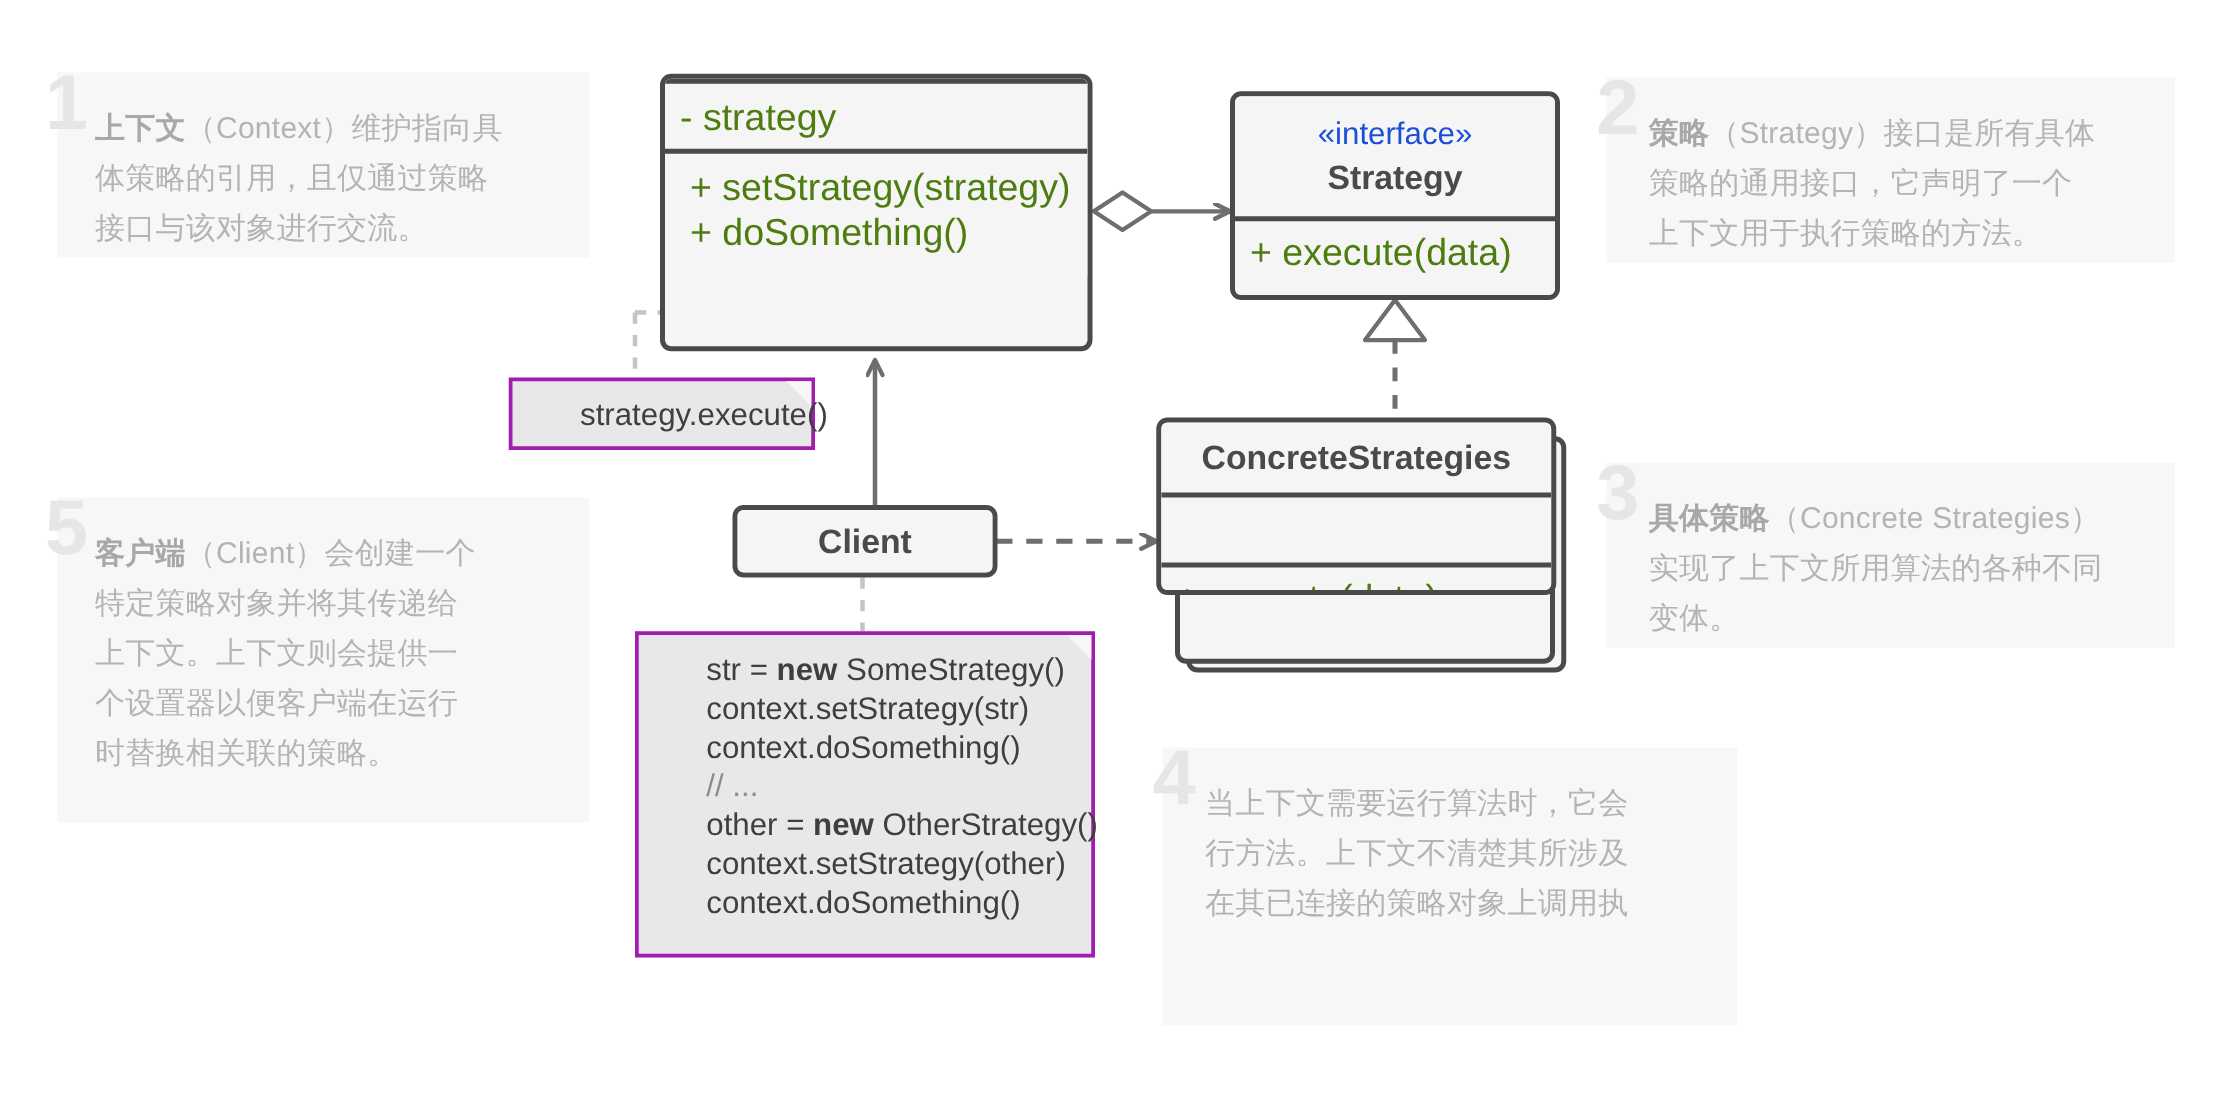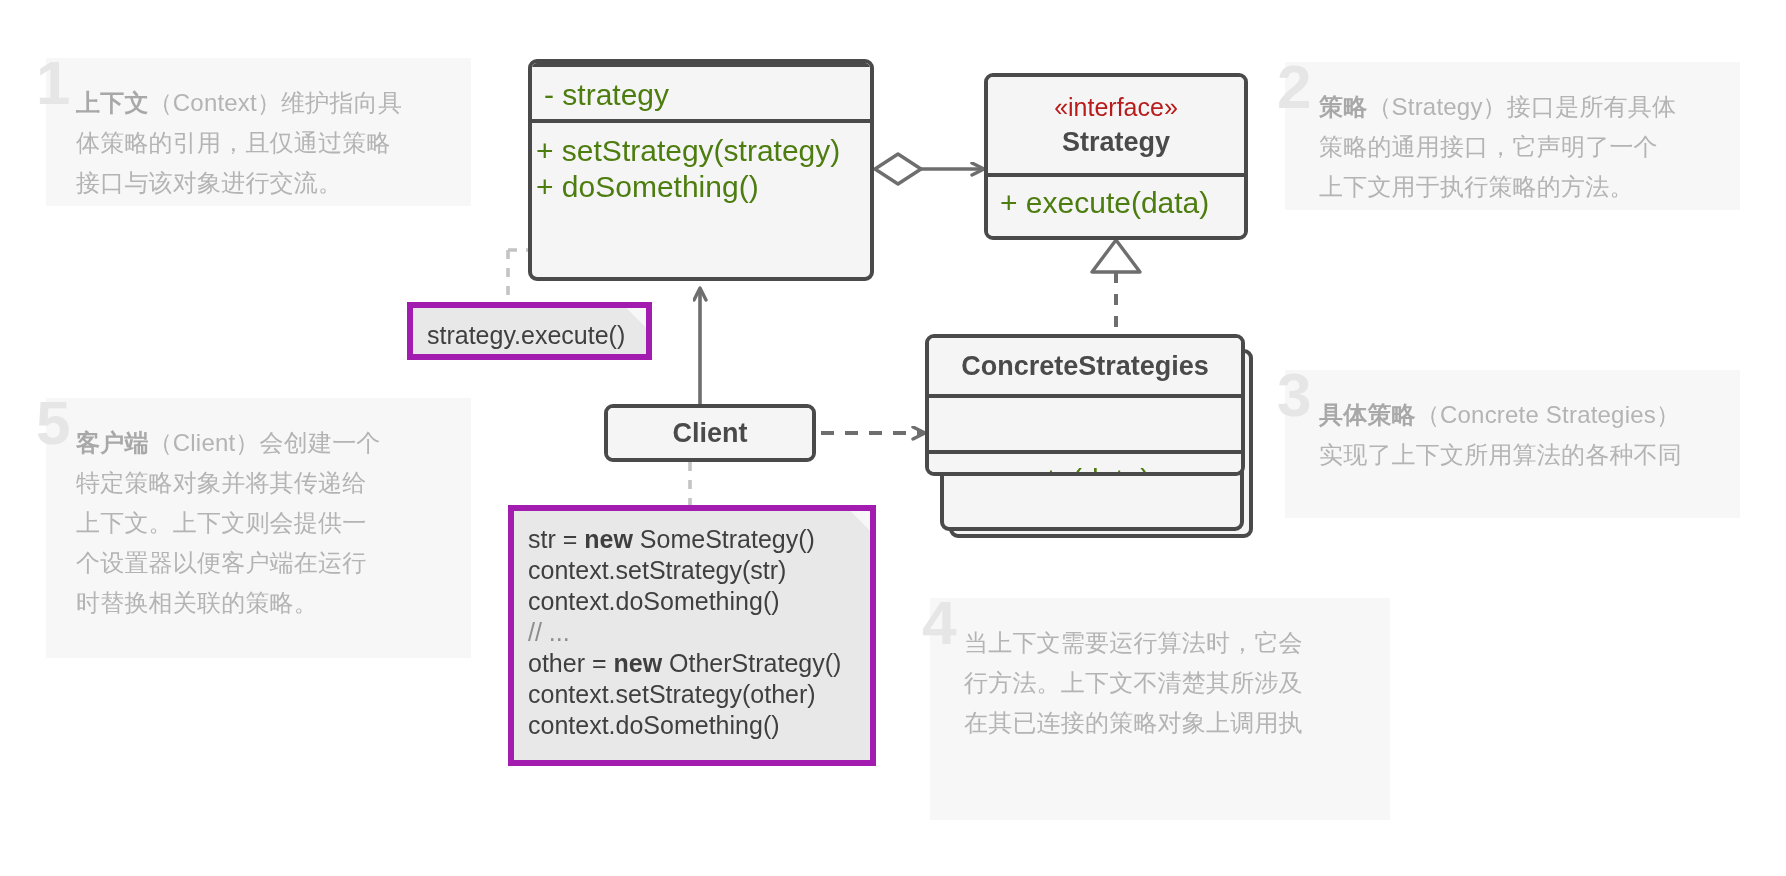--- a/index.html
+++ b/index.html
@@ -58,21 +58,21 @@
   .uml .sep{border-top:4px solid #4a4a4a;}
   .uml .title{
     justify-content:center;
     font-weight:bold;
     font-size:27px;
     flex-direction:column;
   }
   .uml .title .stereo{
     font-weight:normal;
     font-size:25px;
-    color:#b91c1c;
+    color:#1d4ed8;
     line-height:34px;
   }
   .uml .title .nm{line-height:36px;}
   .uml .member{
     padding-left:12px;
     font-size:30px;
     line-height:36px;
     color:#4d7c0f;
     display:block;
   }
@@ -85,22 +85,23 @@
     border:4px solid #4a4a4a;
     border-radius:9px;
     background:#f5f5f5;
   }
 
   
   .codenote{
     position:absolute;
     box-sizing:border-box;
     background:#e8e8e8;
-    border:6px solid #a21caf;
+    border:3px solid #a21caf;
     color:#3f3f3f;
+    padding-left:40px;
   }
   .codenote .fold{
     position:absolute;
     top:0;right:0;
     width:0;height:0;
     border-left:20px solid transparent;
     border-top:20px solid #f7f7f7;
   }
   .codenote .foldline{
     position:absolute;
@@ -186,20 +187,21 @@
       <div>策略的通用接口，它声明了一个</div>
       <div>上下文用于执行策略的方法。</div>
     </div>
   </div>
 
   <div class="note" style="left:1285px;top:370px;width:455px;height:148px;">
     <div class="num" style="left:-8px;top:-6px;">3</div>
     <div class="txt" style="left:34px;top:25px;width:420px;">
       <div><b>具体策略</b><span>（Concrete Strategies）</span></div>
       <div>实现了上下文所用算法的各种不同</div>
+      <div>变体。</div>
     </div>
   </div>
 
   <div class="note" style="left:930px;top:598px;width:460px;height:222px;">
     <div class="num" style="left:-8px;top:-6px;">4</div>
     <div class="txt" style="left:34px;top:25px;width:425px;">
       <div>当上下文需要运行算法时，它会</div>
       <div>行方法。上下文不清楚其所涉及</div>
       <div>在其已连接的策略对象上调用执</div>
     </div>
@@ -213,21 +215,21 @@
       <div>上下文。上下文则会提供一</div>
       <div>个设置器以便客户端在运行</div>
       <div>时替换相关联的策略。</div>
     </div>
   </div>
 
   <div class="uml" style="left:528px;top:59px;width:346px;height:222px;">
     <div class="row sep member" style="height:56px;padding-top:10px;">
       <span>- strategy</span>
     </div>
-    <div class="row sep" style="height:102px;display:block;padding:10px 0 0 4px;">
+    <div class="row sep" style="height:102px;display:block;padding:10px 0 0 20px;">
       <span class="member" style="padding-left:0;">+ setStrategy(strategy)</span>
       <span class="member" style="padding-left:0;">+ doSomething()</span>
     </div>
   </div>
 
   <div class="uml" style="left:984px;top:73px;width:264px;height:167px;">
     <div class="row title" style="height:96px;">
       <span class="stereo">«interface»</span>
       <span class="nm">Strategy</span>
     </div>
@@ -244,21 +246,21 @@
       <span class="nm">ConcreteStrategies</span>
     </div>
     <div class="row sep" style="height:56px;">
       <span class="member"></span>
     </div>
     <div class="row sep member" style="height:63px;padding-top:8px;">
       <span>+ execute(data)</span>
     </div>
   </div>
 
-  <div class="uml" style="left:604px;top:404px;width:212px;height:58px;">
+  <div class="uml" style="left:586px;top:404px;width:212px;height:58px;">
     <div class="row title" style="height:50px;">
       <span class="nm">Client</span>
     </div>
   </div>
 
   <div class="codenote" style="left:407px;top:302px;width:245px;height:58px;">
     <span class="foldline"></span>
     <span class="fold"></span>
     <div class="inner" style="padding:12px 0 0 14px;">
       <span class="code-line">strategy.execute()</span>

